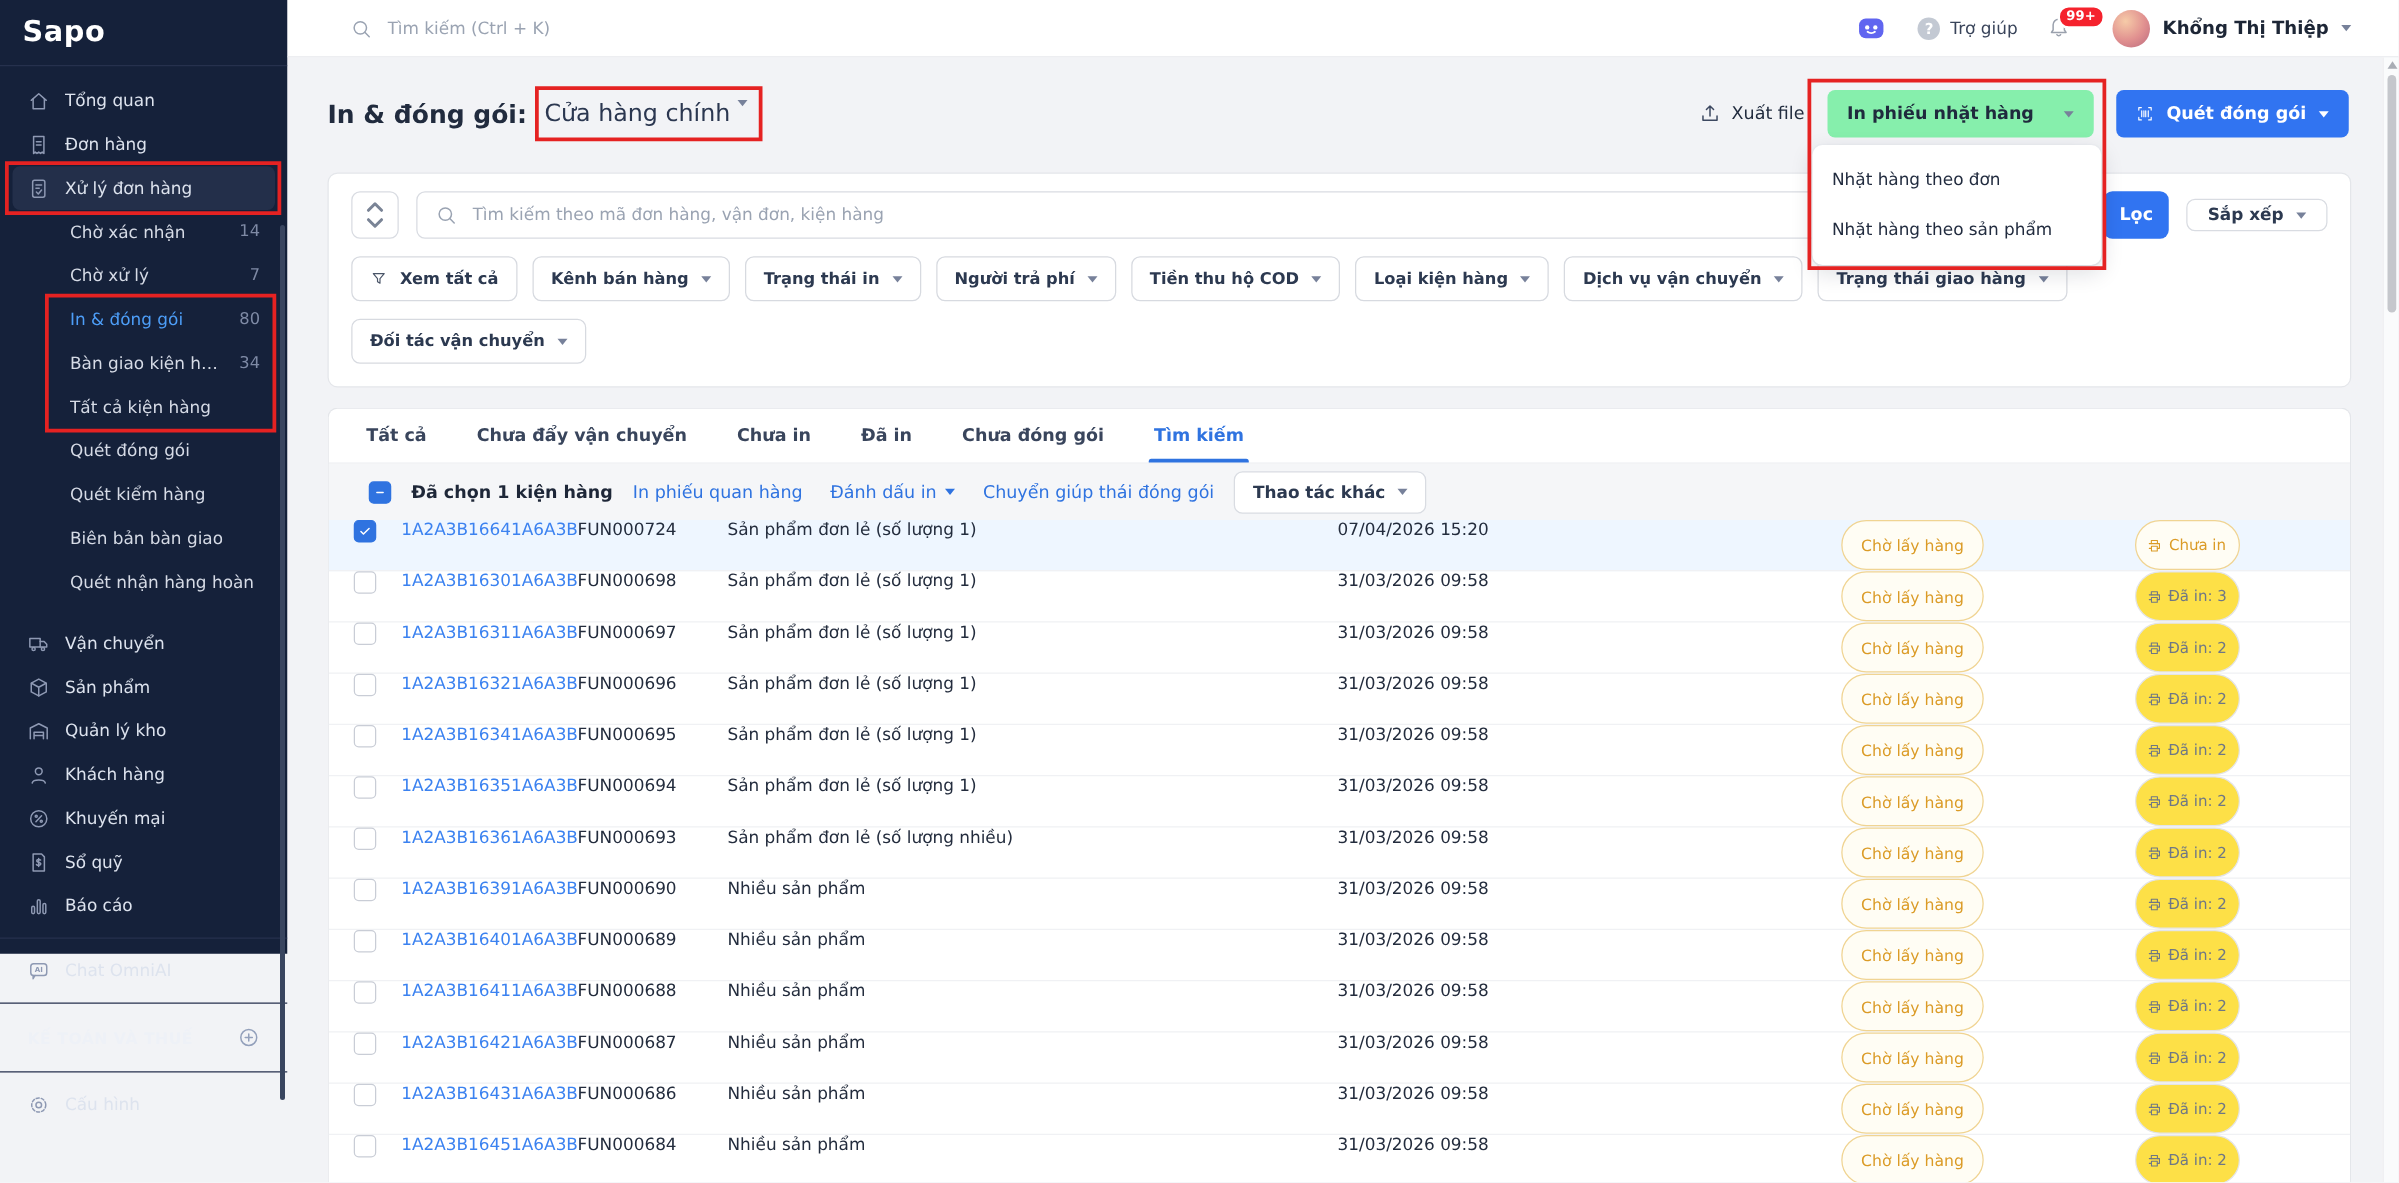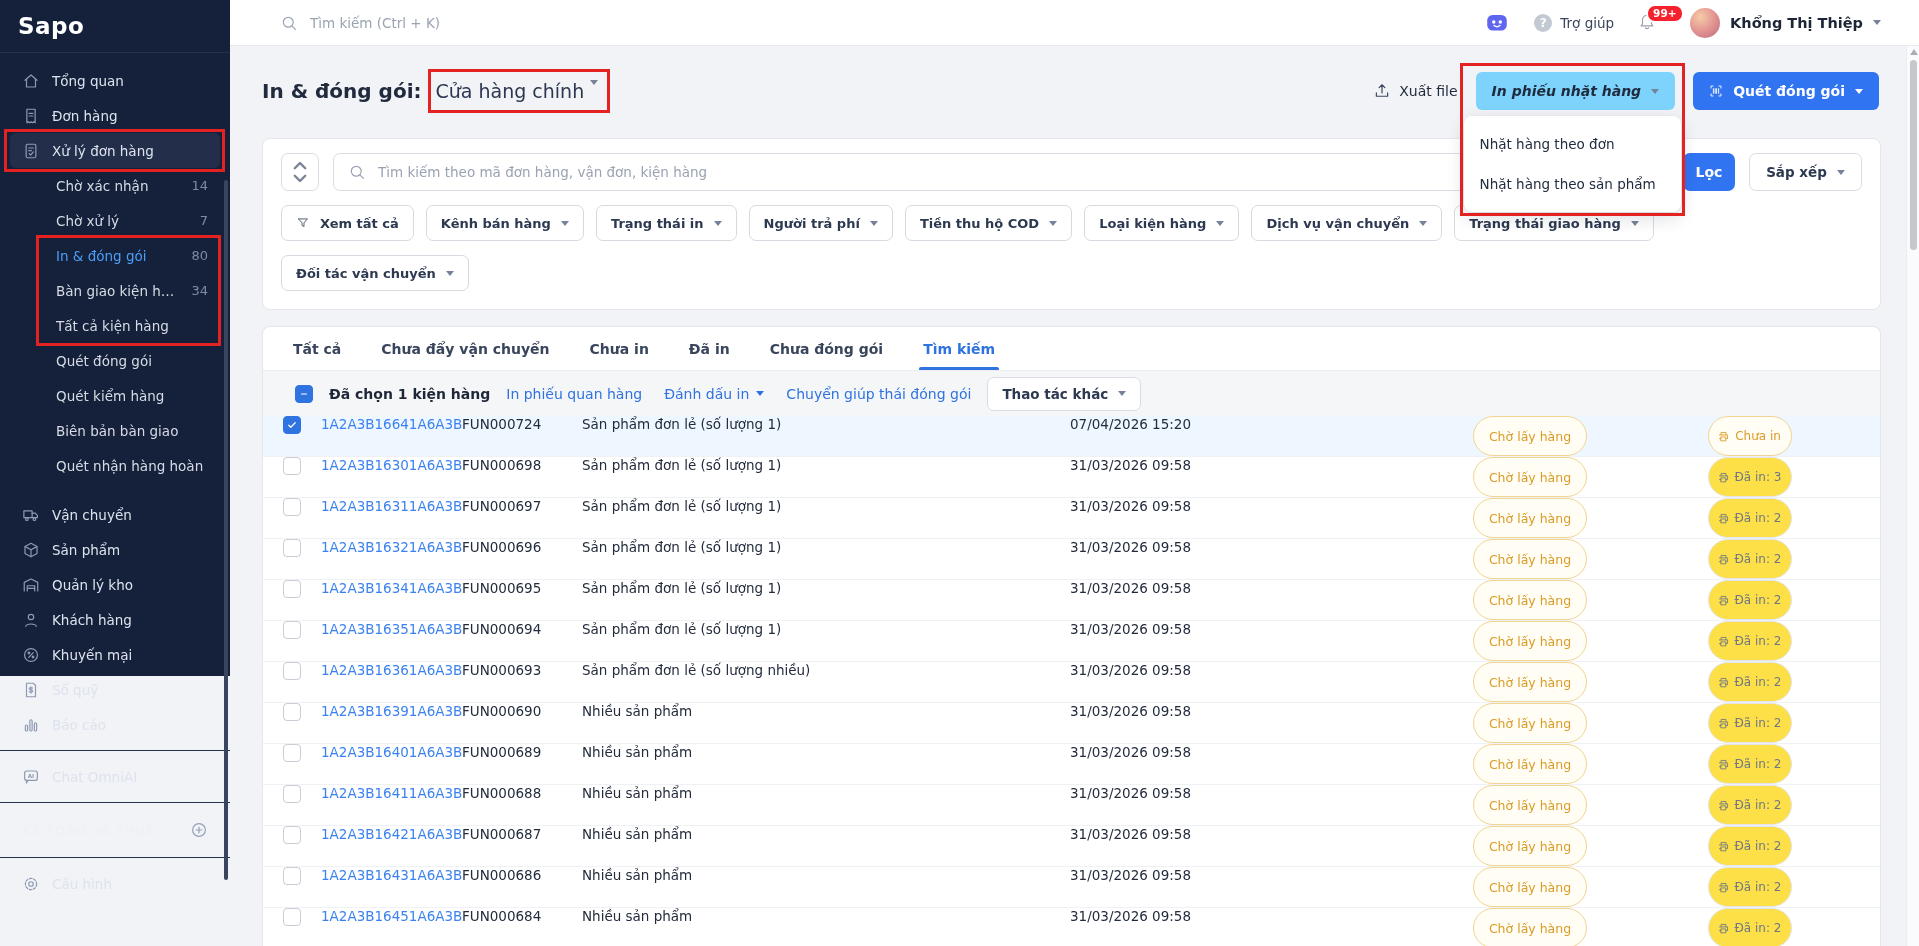--- a/index.html
+++ b/index.html
@@ -12,21 +12,21 @@
   #stage{position:relative;width:1919px;height:946px;overflow:hidden;background:#f2f3f6;}
   .ic{display:inline-flex;flex:none;}
   .ic svg{width:18px;height:18px;display:block;}
   .ic.sm svg{width:14px;height:14px;}
   .ic.xs svg{width:13px;height:13px;}
   .caret{width:0;height:0;border-left:4px solid transparent;border-right:4px solid transparent;border-top:5px solid #77819a;display:inline-block;flex:none;}
   .caret.white{border-top-color:#fff;}
   .caret.blue{border-top-color:var(--blue);}
 
   
-  #sidebar{position:absolute;left:0;top:0;width:230px;height:676px;background:var(--side-bg);color:var(--side-text);}
+  #sidebar{position:absolute;left:0;top:0;width:230px;height:763px;background:var(--side-bg);color:var(--side-text);}
   #logo-row{height:52px;display:flex;align-items:center;justify-content:space-between;padding:0 16px 0 18px;}
   #logo{font-size:23px;font-weight:800;color:#fff;letter-spacing:.5px;}
   #collapse-btn{color:#93a0bb;cursor:pointer;display:flex;}
   .side-hr{height:1px;background:#26314d;margin:0;}
   #side-menu{padding:10px 10px 0 10px;}
   .primary-item{display:flex;align-items:stretch;height:40px;background:#2b64d6;border-radius:7px;color:#fff;margin-bottom:8px;cursor:pointer;overflow:hidden;}
   .primary-main{flex:1;display:flex;align-items:center;gap:12px;padding-left:11px;font-size:13.5px;font-weight:600;}
   .primary-main .ic{color:#fff;}
   .primary-caret{width:36px;display:flex;align-items:center;justify-content:center;border-left:1px solid rgba(255,255,255,.28);}
   .item{position:relative;height:35px;display:flex;align-items:center;gap:12px;padding:0 12px;font-size:13.5px;color:var(--side-text);border-radius:6px;cursor:pointer;white-space:nowrap;}
@@ -63,38 +63,38 @@
   
   #main{position:absolute;left:230px;top:46px;right:0;bottom:0;background:#f2f3f6;}
   #page-head{position:relative;z-index:35;display:flex;align-items:center;padding:26px 40px 28px 32px;height:92px;}
   #page-title{font-size:20px;font-weight:700;color:var(--ink);white-space:nowrap;}
   #store-sel{position:relative;margin-left:14px;display:flex;gap:6px;font-size:19px;color:#2b3750;cursor:pointer;white-space:nowrap;}
   #store-sel::after{content:"";position:absolute;left:-8px;right:-12px;top:-11px;bottom:-11px;border:3px solid var(--red);pointer-events:none;}
   #head-actions{margin-left:auto;display:flex;align-items:center;gap:18px;}
   #export-btn{display:flex;align-items:center;gap:8px;font-size:14px;color:#222c3f;cursor:pointer;white-space:nowrap;}
   #export-btn .ic{color:#3d4860;}
   #print-wrap{position:relative;}
-  #print-pick-btn{height:38px;display:flex;align-items:center;gap:10px;background:#7dd3fc;border-radius:6px;padding:0 16px;font-size:14px;font-weight:600;color:#1f2a3d;cursor:pointer;white-space:nowrap;font-style:italic;}
+  #print-pick-btn{height:38px;display:flex;align-items:center;gap:24px;background:#86efac;border-radius:6px;padding:0 16px;font-size:14px;font-weight:600;color:#1f2a3d;cursor:pointer;white-space:nowrap;}
   #print-menu{position:absolute;top:44px;left:-12px;right:-6px;background:#fff;border-radius:8px;box-shadow:0 6px 18px rgba(16,24,40,.14),0 0 0 1px #eef0f3;padding:8px 0;z-index:40;text-align:center;}
   .menu-item{height:40px;display:flex;align-items:center;padding:0 16px;font-size:13.5px;color:#222c3f;cursor:pointer;white-space:nowrap;}
   #print-annot{position:absolute;left:-16px;right:-10px;top:-9px;height:153px;border:3px solid var(--red);z-index:45;pointer-events:none;}
   #scan-pack-btn{height:38px;display:flex;align-items:center;gap:10px;background:var(--btn-blue);color:#fff;border-radius:6px;padding:0 16px;font-size:14px;font-weight:600;cursor:pointer;white-space:nowrap;}
   #scan-pack-btn .ic{color:#fff;}
 
   
   #filter-card{margin:0 38px 0 32px;background:#fff;border:1px solid var(--border);border-radius:8px;padding:14px 18px 18px 18px;}
   #filter-row1{display:flex;align-items:center;gap:14px;}
   #collapse-filters-btn{width:38px;height:38px;border:1px solid #d9dce2;border-radius:7px;display:flex;align-items:center;justify-content:center;color:#7a8496;cursor:pointer;flex:none;}
   #search-group{flex:1;height:38px;border:1px solid #d9dce2;border-radius:7px;display:flex;align-items:center;overflow:hidden;}
   #search-main{flex:1;display:flex;align-items:center;gap:10px;padding:0 14px;color:#9aa3b2;}
   #search-main input{border:none;outline:none;flex:1;font-size:13.5px;color:#5a6478;background:transparent;}
   #search-main input::placeholder{color:#9aa3b2;}
   #search-addon{width:190px;height:100%;border-left:1px solid #e2e4e9;display:flex;align-items:center;padding:0 13px;font-size:13.5px;color:#646f82;white-space:nowrap;overflow:hidden;}
   #loc-btn{width:52px;height:38px;background:var(--btn-blue);color:#fff;border-radius:7px;display:flex;align-items:center;justify-content:center;font-size:14px;font-weight:600;cursor:pointer;flex:none;}
-  #sort-btn{width:113px;height:38px;border:1px solid #d9dce2;border-radius:7px;display:flex;align-items:center;justify-content:center;gap:10px;font-size:13.5px;font-weight:600;color:#2c3950;cursor:pointer;flex:none;}
+  #sort-btn{width:113px;height:26px;border:1px solid #d9dce2;border-radius:7px;display:flex;align-items:center;justify-content:center;gap:10px;font-size:13.5px;font-weight:600;color:#2c3950;cursor:pointer;flex:none;}
   .chip-row{display:flex;gap:12px;margin-top:14px;flex-wrap:nowrap;}
   .chip{height:36px;display:inline-flex;align-items:center;gap:10px;padding:0 14px;border:1px solid var(--chip-border);border-radius:7px;font-size:13px;font-weight:600;color:#2c3950;cursor:pointer;background:#fff;white-space:nowrap;}
   .chip .ic{color:#4a5568;}
 
   
   #table-card{margin:16px 38px 0 32px;background:#fff;border:1px solid var(--border);border-bottom:none;border-radius:8px 8px 0 0;height:620px;overflow:hidden;}
   #tabs{display:flex;align-items:stretch;gap:40px;padding:0 30px;height:44px;border-bottom:1px solid #eceef1;}
   .tab{position:relative;display:flex;align-items:center;font-size:14px;font-weight:600;color:#39455c;cursor:pointer;white-space:nowrap;}
   .tab.active{color:var(--blue);}
   .tab.active::after{content:"";position:absolute;left:-4px;right:-4px;bottom:0;height:3px;background:var(--blue);border-radius:2px 2px 0 0;}

